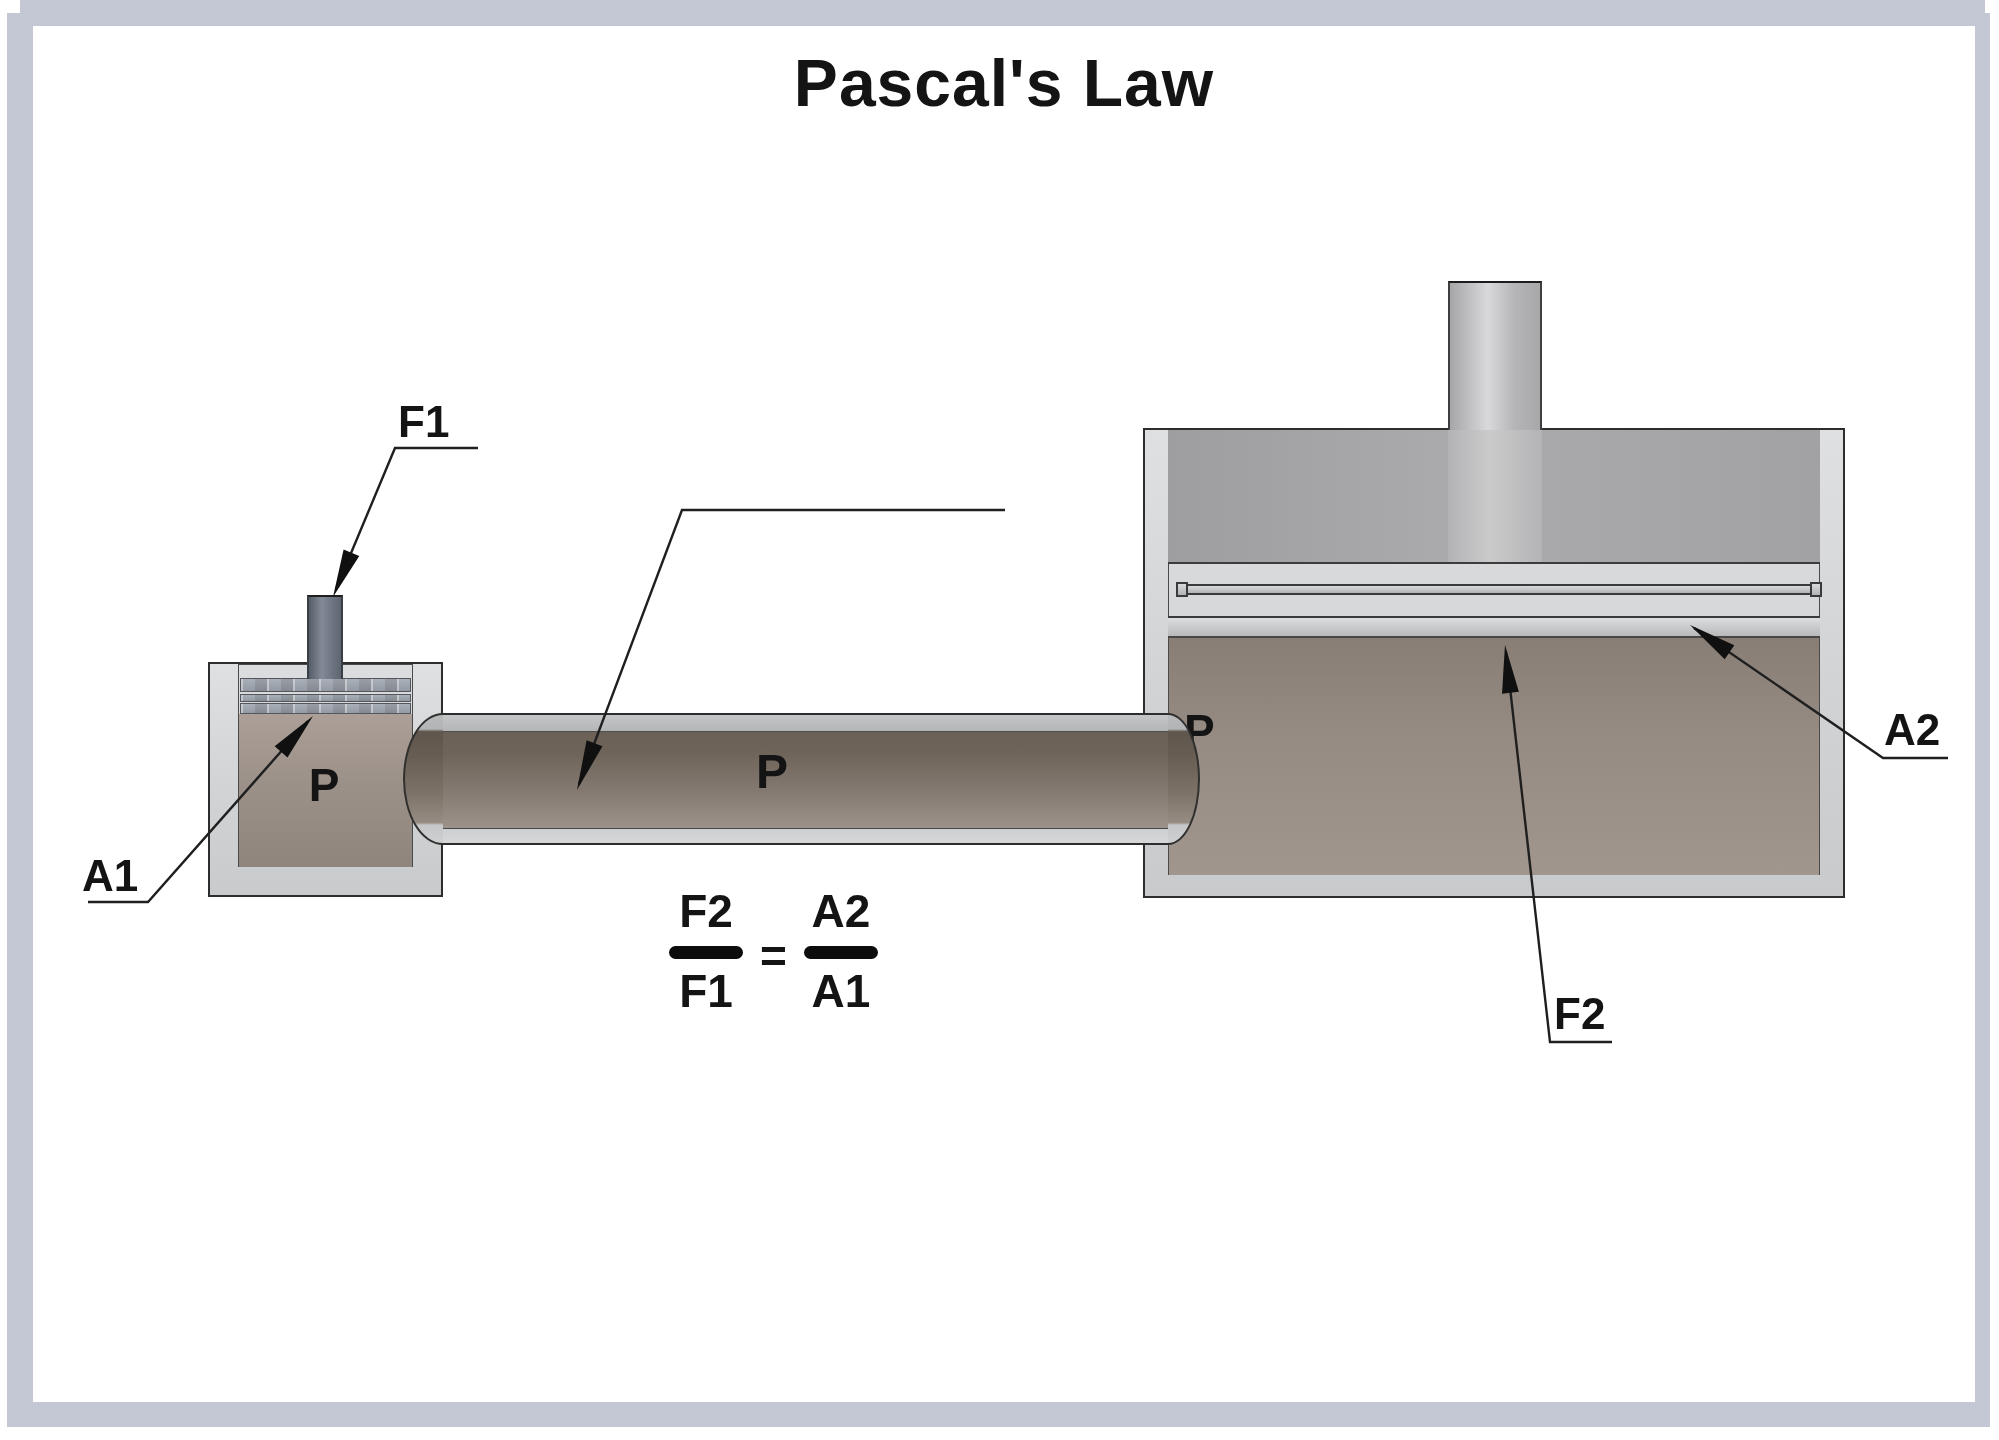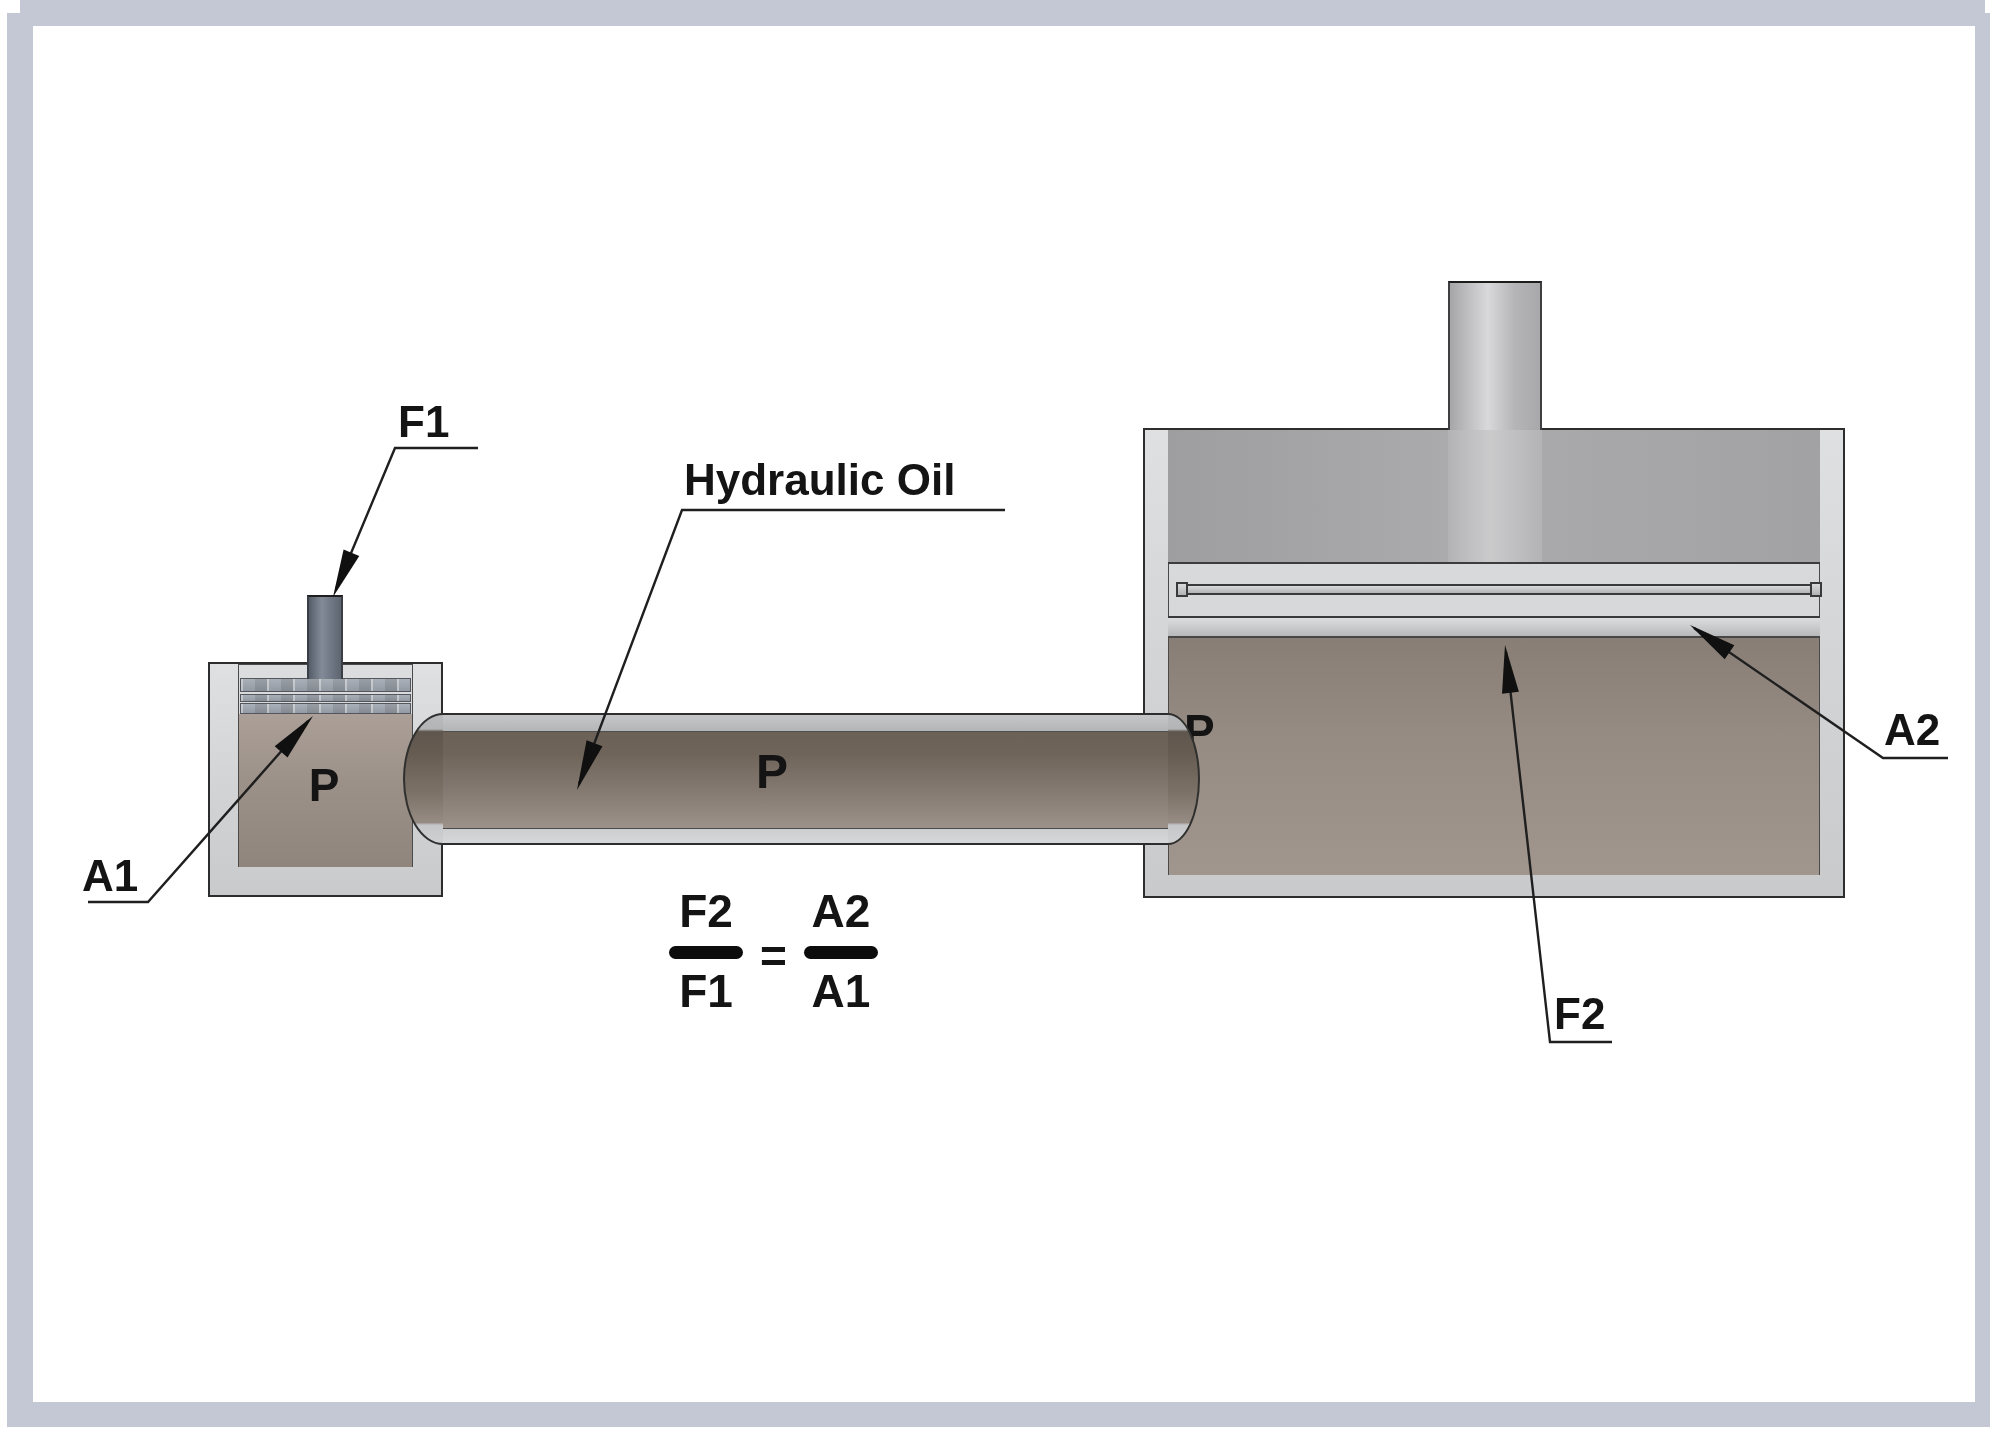--- a/index.html
+++ b/index.html
@@ -89,20 +89,21 @@
 </style>
 </head>
 <body>
 
 <div id="canvas">
 
   <div class="abs frame-rect" id="frameA"></div>
   <div class="abs frame-rect" id="frameB"></div>
   <div class="abs" id="page"></div>
 
+  <div class="lbl" id="title">Pascal's Law</div>
 
   <div class="abs box z10" id="left-box"></div>
   <div class="abs interior z10" id="left-interior"></div>
   <div class="abs z20" id="left-chamber"></div>
   <div class="abs ring z20" id="ring1"></div>
   <div class="abs ring z20" id="ring2"></div>
   <div class="abs ring z20" id="ring3"></div>
   <div class="abs z30" id="left-rod"></div>
   <div class="lbl pressure z30" id="left-P">P</div>
 
@@ -136,21 +137,20 @@
     <path d="M1005 510 L682 510 L579 784"></path>
     <polygon points="577,790 586.6,740.2 602.5,746.2"></polygon>
     <path d="M1612 1042 L1550 1042 L1506 652"></path>
     <polygon points="1505,645 1518.9,691.7 1502,693.7"></polygon>
     <path d="M1948 758 L1883 758 L1694 628"></path>
     <polygon points="1690,625 1734.3,645.2 1724.7,659.2"></polygon>
   </svg>
 
   <div class="lbl callout z70" style="left:398px;top:400px;">F1</div>
   <div class="lbl callout z70" style="left:82px;top:854px;">A1</div>
-  <div class="lbl callout z70" style="left:684px;top:458px;">Hydraulic Oil</div>
   <div class="lbl callout z70" style="left:1554px;top:992px;">F2</div>
   <div class="lbl callout z70" style="left:1884px;top:708px;">A2</div>
 
   <div class="abs z70" id="formula">
     <div class="frac">
       <span class="num">F2</span>
       <span class="bar"></span>
       <span class="den">F1</span>
     </div>
     <span class="eq">=</span>

